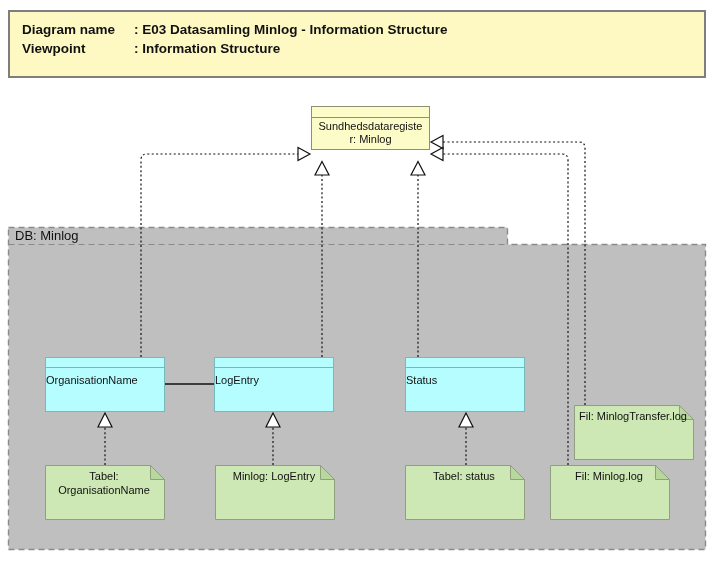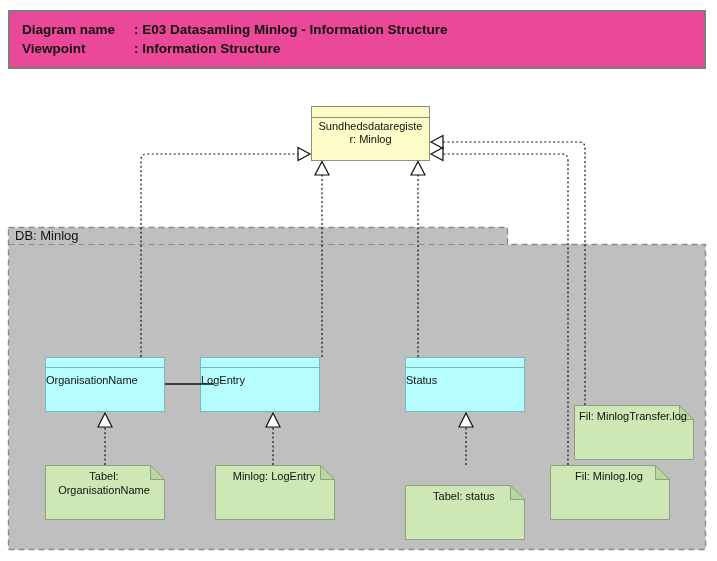--- a/index.html
+++ b/index.html
@@ -4,22 +4,22 @@
 <style>
   html,body{margin:0;padding:0;background:#fff;}
   .canvas{
     position:relative;width:717px;height:561px;background:#ffffff;overflow:hidden;
     font-family:"Liberation Sans","DejaVu Sans",sans-serif;color:#111;
   }
   *{box-sizing:border-box;}
 
   
   .titlebar{
-    position:absolute;left:8px;top:10px;width:698px;height:59px;
-    background:#ec4899;border:2px solid #7e7e7e;
+    position:absolute;left:8px;top:10px;width:698px;height:68px;
+    background:#fef9c3;border:2px solid #7e7e7e;
     padding:8px 10px 0 12px;
   }
   .trow{font-weight:bold;font-size:13.5px;line-height:19px;white-space:nowrap;}
   .tlabel{display:inline-block;min-width:112px;}
 
   
   .group-layer{position:absolute;left:0;top:0;z-index:0;pointer-events:none;}
   .group-shape{fill:#bfbfbf;stroke:#8a8a8a;stroke-width:1.4;stroke-dasharray:6 4;}
   .group-sep{stroke:#8a8a8a;stroke-width:1.2;stroke-dasharray:6 4;}
   .group-label{
@@ -28,21 +28,21 @@
 
   
   .node{position:absolute;z-index:3;}
   .entity{
     width:120px;height:55px;background:#b5fdff;border:1px solid #76b9bd;
   }
   .entity .hdr{height:10px;border-bottom:1px solid #76b9bd;}
   .entity .lbl{padding-top:6px;font-size:11px;line-height:13px;}
 
   .register{
-    width:119px;height:55px;background:#fcfcc9;border:1px solid #8f8f73;
+    width:119px;height:44px;background:#fcfcc9;border:1px solid #8f8f73;
   }
   .register .hdr{height:11px;border-bottom:1px solid #8f8f73;}
   .register .lbl{
     margin:2px auto 0 auto;width:108px;text-align:center;
     font-size:11px;line-height:13px;word-break:break-all;
   }
 
   
   .note{width:120px;height:45px;border-radius:16px;}
   .note svg{position:absolute;left:0;top:0;}
@@ -81,21 +81,21 @@
 
   <div class="node register" style="left:311px;top:106px;">
     <div class="hdr"></div>
     <div class="lbl">Sundhedsdataregister: Minlog</div>
   </div>
 
   <div class="node entity" style="left:45px;top:357px;">
     <div class="hdr"></div>
     <div class="lbl">OrganisationName</div>
   </div>
-  <div class="node entity" style="left:200px;top:357px;">
+  <div class="node entity" style="left:214px;top:357px;">
     <div class="hdr"></div>
     <div class="lbl">LogEntry</div>
   </div>
   <div class="node entity" style="left:405px;top:357px;">
     <div class="hdr"></div>
     <div class="lbl">Status</div>
   </div>
 
   <div class="node note" style="left:45px;top:465px;">
     <svg width="120" height="55">
@@ -104,21 +104,21 @@
     </svg>
     <div class="lbl">Tabel: OrganisationName</div>
   </div>
   <div class="node note" style="left:215px;top:465px;">
     <svg width="120" height="55">
       <path class="note-shape" d="M0.5,0.5 L105.5,0.5 L119.5,14.5 L119.5,54.5 L0.5,54.5 Z"></path>
       <path class="note-fold" d="M105.5,0.5 L105.5,14.5 L119.5,14.5 Z"></path>
     </svg>
     <div class="lbl">Minlog: LogEntry</div>
   </div>
-  <div class="node note" style="left:405px;top:465px;margin-top:20px;">
+  <div class="node note" style="left:405px;top:465px;">
     <svg width="120" height="55">
       <path class="note-shape" d="M0.5,0.5 L105.5,0.5 L119.5,14.5 L119.5,54.5 L0.5,54.5 Z"></path>
       <path class="note-fold" d="M105.5,0.5 L105.5,14.5 L119.5,14.5 Z"></path>
     </svg>
     <div class="lbl">Tabel: status</div>
   </div>
   <div class="node note" style="left:550px;top:465px;">
     <svg width="120" height="55">
       <path class="note-shape" d="M0.5,0.5 L105.5,0.5 L119.5,14.5 L119.5,54.5 L0.5,54.5 Z"></path>
       <path class="note-fold" d="M105.5,0.5 L105.5,14.5 L119.5,14.5 Z"></path>

